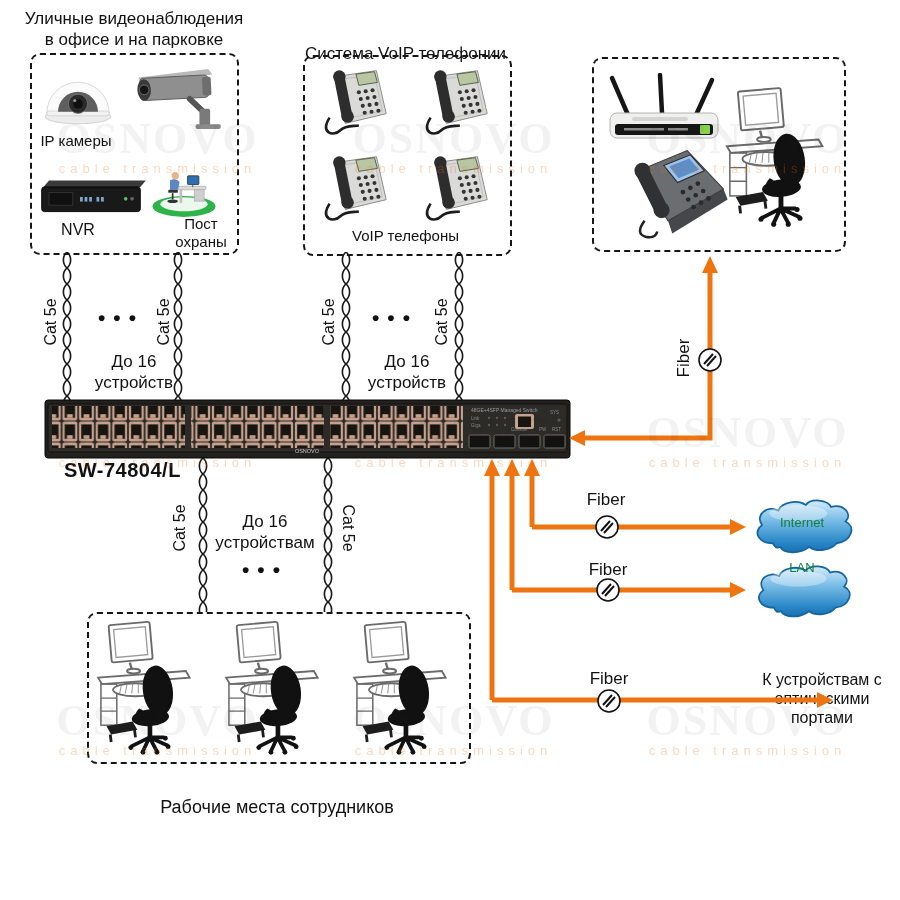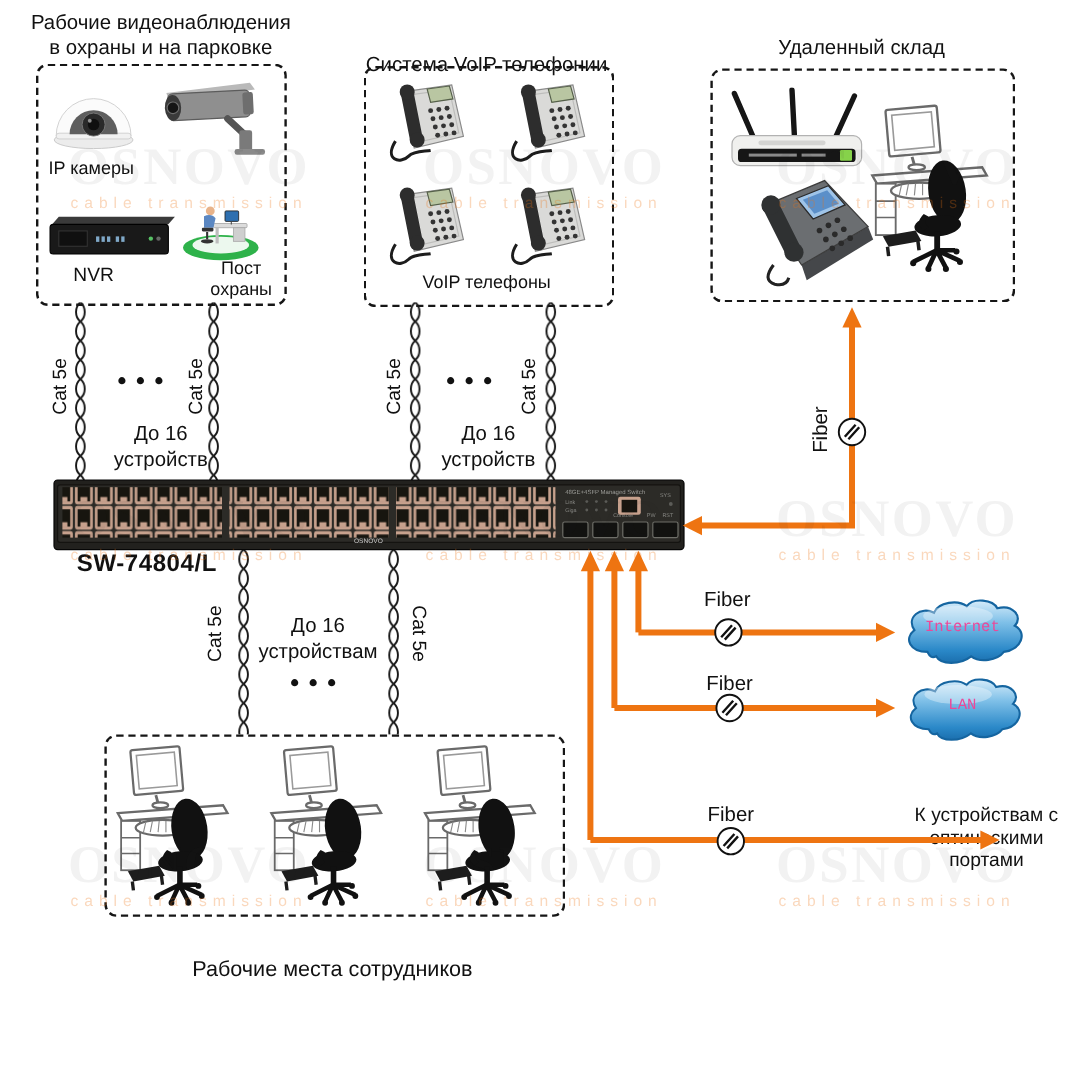--- a/index.html
+++ b/index.html
@@ -10,21 +10,21 @@
   .t16{font-size:16px;line-height:19px;}
   .t15{font-size:15px;line-height:18px;}
   .t18{font-size:18px;line-height:22px;}
   .dashbox{position:absolute;border:2px dashed #161616;border-radius:10px;background:transparent;}
   .cat5e{position:absolute;width:64px;height:18px;font-size:16px;line-height:18px;text-align:center;white-space:nowrap;}
   .rot-ccw{transform:rotate(-90deg);}
   .rot-cw{transform:rotate(90deg);}
   .dots{position:absolute;font-size:21px;font-weight:bold;letter-spacing:8px;text-align:center;}
   .model{position:absolute;font-size:20px;font-weight:bold;letter-spacing:0.5px;}
   .caption{position:absolute;font-size:20px;color:#4c4c4c;letter-spacing:1px;text-align:center;}
-  .cloud-label{position:absolute;text-align:center;font-size:13px;color:#ec4899;font-family:Liberation Mono, monospace;}
+  .cloud-label{position:absolute;text-align:center;font-size:13px;color:#15803d;}
   .wm{position:absolute;width:215px;text-align:center;pointer-events:none;z-index:9;}
   .wm .brand{font-family:"Liberation Serif",serif;font-weight:bold;font-size:44px;letter-spacing:2px;color:rgba(40,40,40,0.06);line-height:46px;}
   .wm .sub{font-size:13px;letter-spacing:5px;color:rgba(238,116,17,0.28);line-height:14px;}
   svg.place{position:absolute;overflow:visible;}
   .overlay{position:absolute;left:0;top:0;z-index:4;pointer-events:none;}
   .z2{z-index:2;} .z3{z-index:3;} .z5{z-index:5;}
 </style>
 </head>
 <body>
 
@@ -233,22 +233,22 @@
 <div class="wm" style="left:346px;top:698px">
       <div class="brand">OSNOVO</div>
       <div class="sub">cable transmission</div>
     </div>
 <div class="wm" style="left:640px;top:698px">
       <div class="brand">OSNOVO</div>
       <div class="sub">cable transmission</div>
     </div>
 
 <div class="lbl t17" style="left:24px;top:8px;width:220px">
-  <div>Рабочие видеонаблюдения</div>
-      <div>в охраны и на парковке</div>
+  <div>Уличные видеонаблюдения</div>
+      <div>в офисе и на парковке</div>
 </div>
 <div class="dashbox" style="left:30px;top:53px;width:205px;height:198px"></div>
 <svg class="place z2" style="left:42px;top:60px;width:72px;height:70px">
       <use href="#dome-cam"></use>
     </svg>
 <svg class="place z2" style="left:130px;top:62px;width:100px;height:68px">
       <use href="#bullet-cam"></use>
     </svg>
 <div class="lbl t15" style="left:38px;top:132px;width:76px">IP камеры</div>
 <svg class="place z2" style="left:36px;top:176px;width:110px;height:42px">
@@ -269,21 +269,20 @@
       <use href="#voip-phone"></use>
     </svg>
 <svg class="place z2" style="left:312px;top:146px;width:82px;height:80px">
       <use href="#voip-phone"></use>
     </svg>
 <svg class="place z2" style="left:413px;top:146px;width:82px;height:80px">
       <use href="#voip-phone"></use>
     </svg>
 <div class="lbl t15" style="left:328px;top:227px;width:155px">VoIP телефоны</div>
 
-<div class="lbl t17" style="left:608px;top:29px;width:220px">Удаленный склад</div>
 <div class="dashbox" style="left:592px;top:57px;width:250px;height:191px"></div>
 <svg class="place z2" style="left:603px;top:73px;width:122px;height:72px">
       <use href="#wifi-router"></use>
     </svg>
 <svg class="place z2" style="left:604px;top:142px;width:128px;height:98px">
       <use href="#ip-phone"></use>
     </svg>
 <svg class="place z2" style="left:724px;top:70px;width:112px;height:170px">
       <use href="#workstation"></use>
     </svg>
@@ -422,21 +421,21 @@
 <div class="lbl t17" style="left:576px;top:559px;width:64px">Fiber</div>
 <div class="lbl t17" style="left:577px;top:668px;width:64px">Fiber</div>
 
 <svg class="place z5" style="left:744px;top:496px;width:116px;height:60px">
       <use href="#cloud"></use>
     </svg>
 <div class="cloud-label z5" style="left:744px;top:515px;width:116px">Internet</div>
 <svg class="place z5" style="left:747px;top:562px;width:110px;height:58px">
       <use href="#cloud"></use>
     </svg>
-<div class="cloud-label z5" style="left:747px;top:580px;width:110px">LAN</div>
+<div class="cloud-label z5" style="left:747px;top:560px;width:110px">LAN</div>
 
 <div class="lbl t16" style="left:742px;top:670px;width:160px">
   <div>К устройствам с</div>
       <div>оптическими</div>
       <div>портами</div>
 </div>
 
 
 </div>
 

